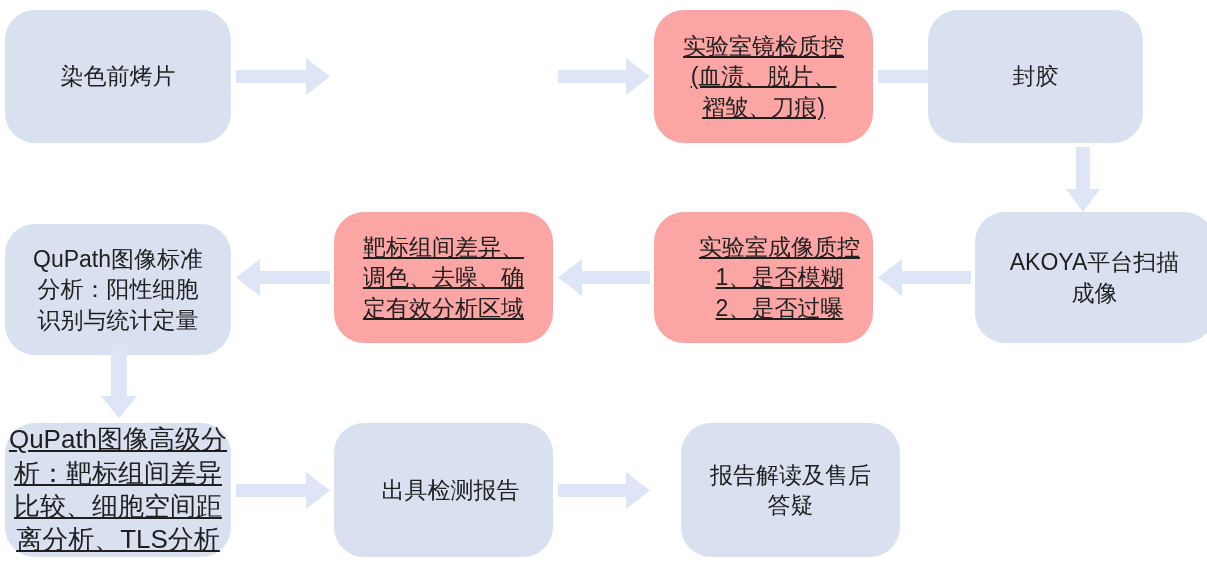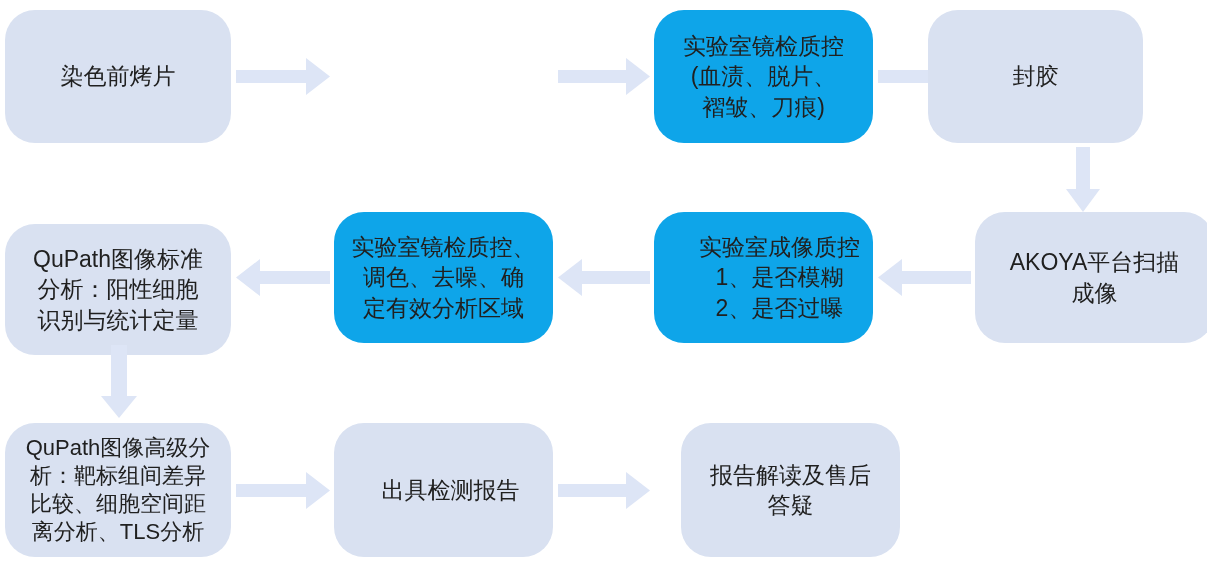--- a/index.html
+++ b/index.html
@@ -21,22 +21,22 @@
     display: flex;
     align-items: center;
     justify-content: center;
     text-align: center;
     font-size: 23px;
     line-height: 1.32;
     color: #202020;
   }
   .node .node-label { white-space: pre-line; }
   .node.blue  { background: #d9e1f1; }
-  .node.green { background: #0ea5e9; }
-  .node.small { font-size: 22px; line-height: 1.28; }
+  .node.green { background: #fca5a5; text-decoration: underline; }
+  .node.small { font-size: 26px; line-height: 1.28; text-decoration: underline; }
   .arrow { position: absolute; }
   .arrow svg { display: block; }
   .arrow polygon { fill: #dde5f6; }
 </style>
 </head>
 <body>
 
 <div class="canvas">
 
   <div class="node blue" style="left:5px; top:10px; width:226px; height:133px;">
@@ -84,21 +84,21 @@
 识别与统计定量</span>
   </div>
 
   <div class="arrow" style="left:236px; top:259px;">
     <svg width="94" height="37" viewBox="0 0 94 37">
         <polygon points="94,12 24,12 24,0 0,18.5 24,37 24,25 94,25"></polygon>
       </svg>
   </div>
 
   <div class="node green" style="left:334px; top:212px; width:219px; height:131px;">
-    <span class="node-label">实验室镜检质控、
+    <span class="node-label">靶标组间差异、
 调色、去噪、确
 定有效分析区域</span>
   </div>
 
   <div class="arrow" style="left:558px; top:259px;">
     <svg width="92" height="37" viewBox="0 0 92 37">
         <polygon points="92,12 24,12 24,0 0,18.5 24,37 24,25 92,25"></polygon>
       </svg>
   </div>
 

